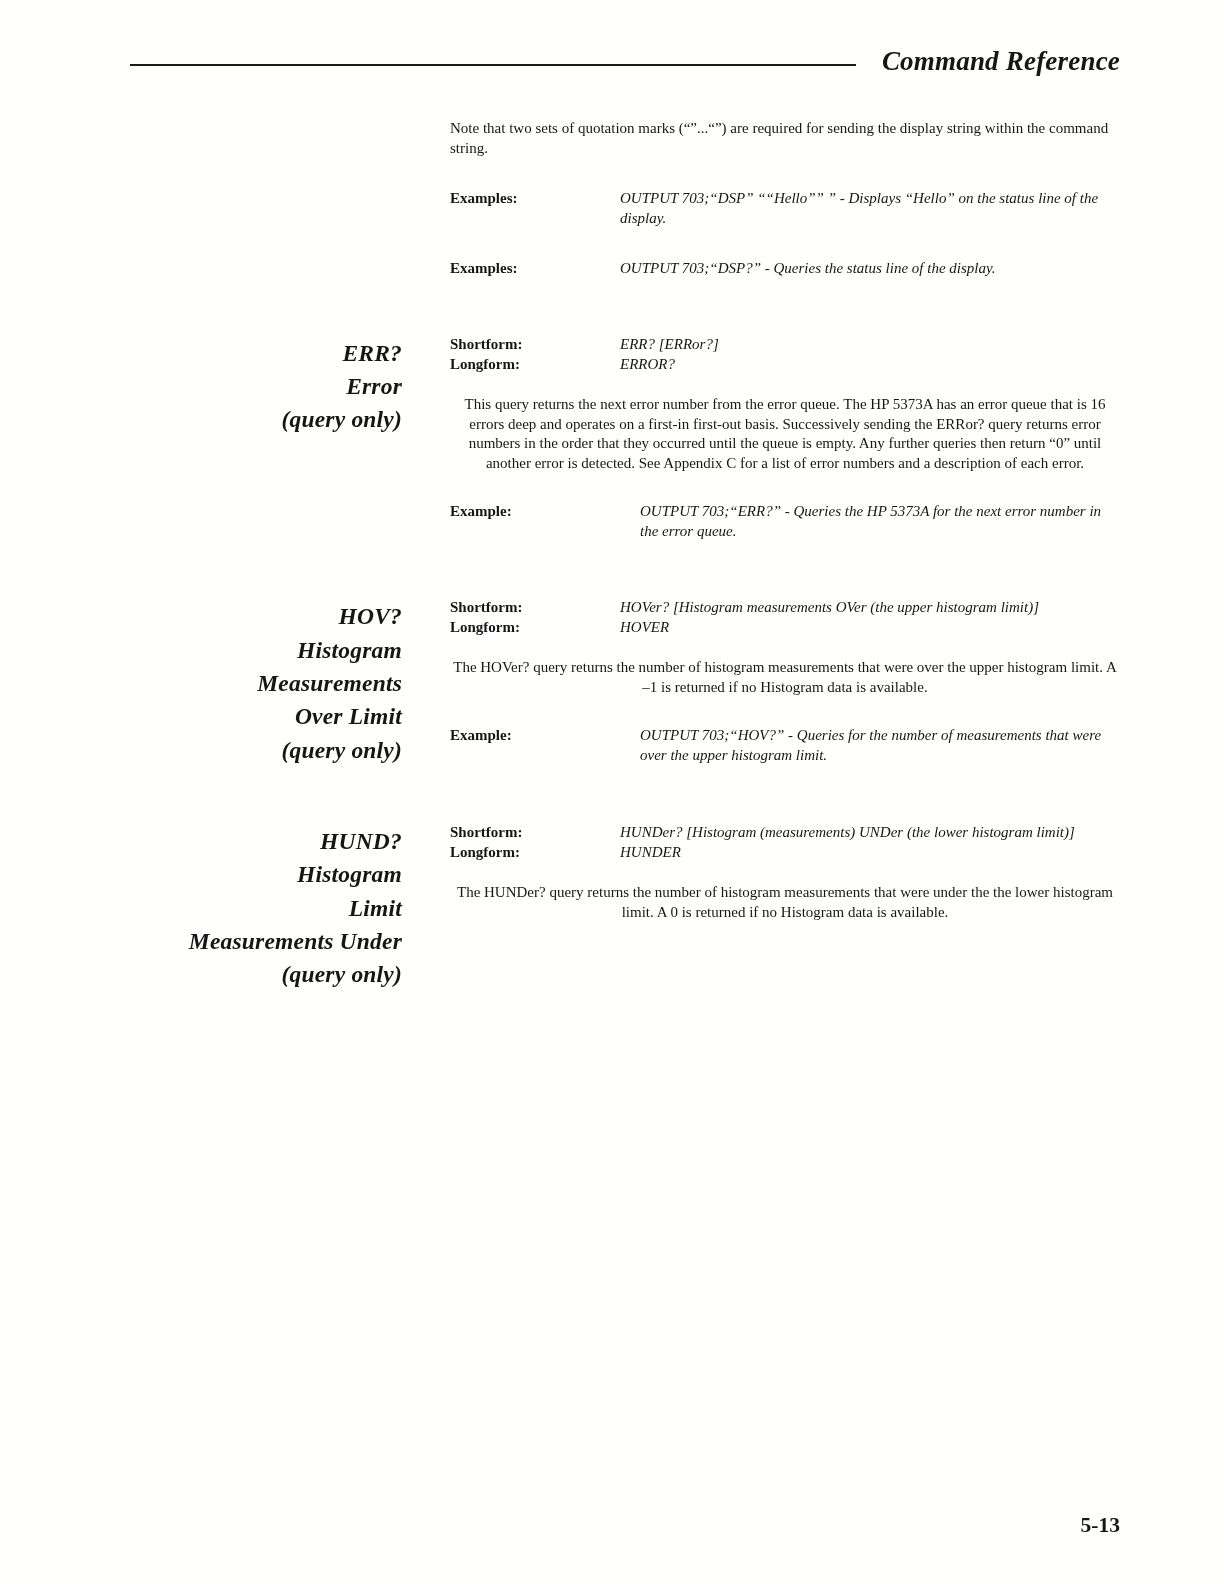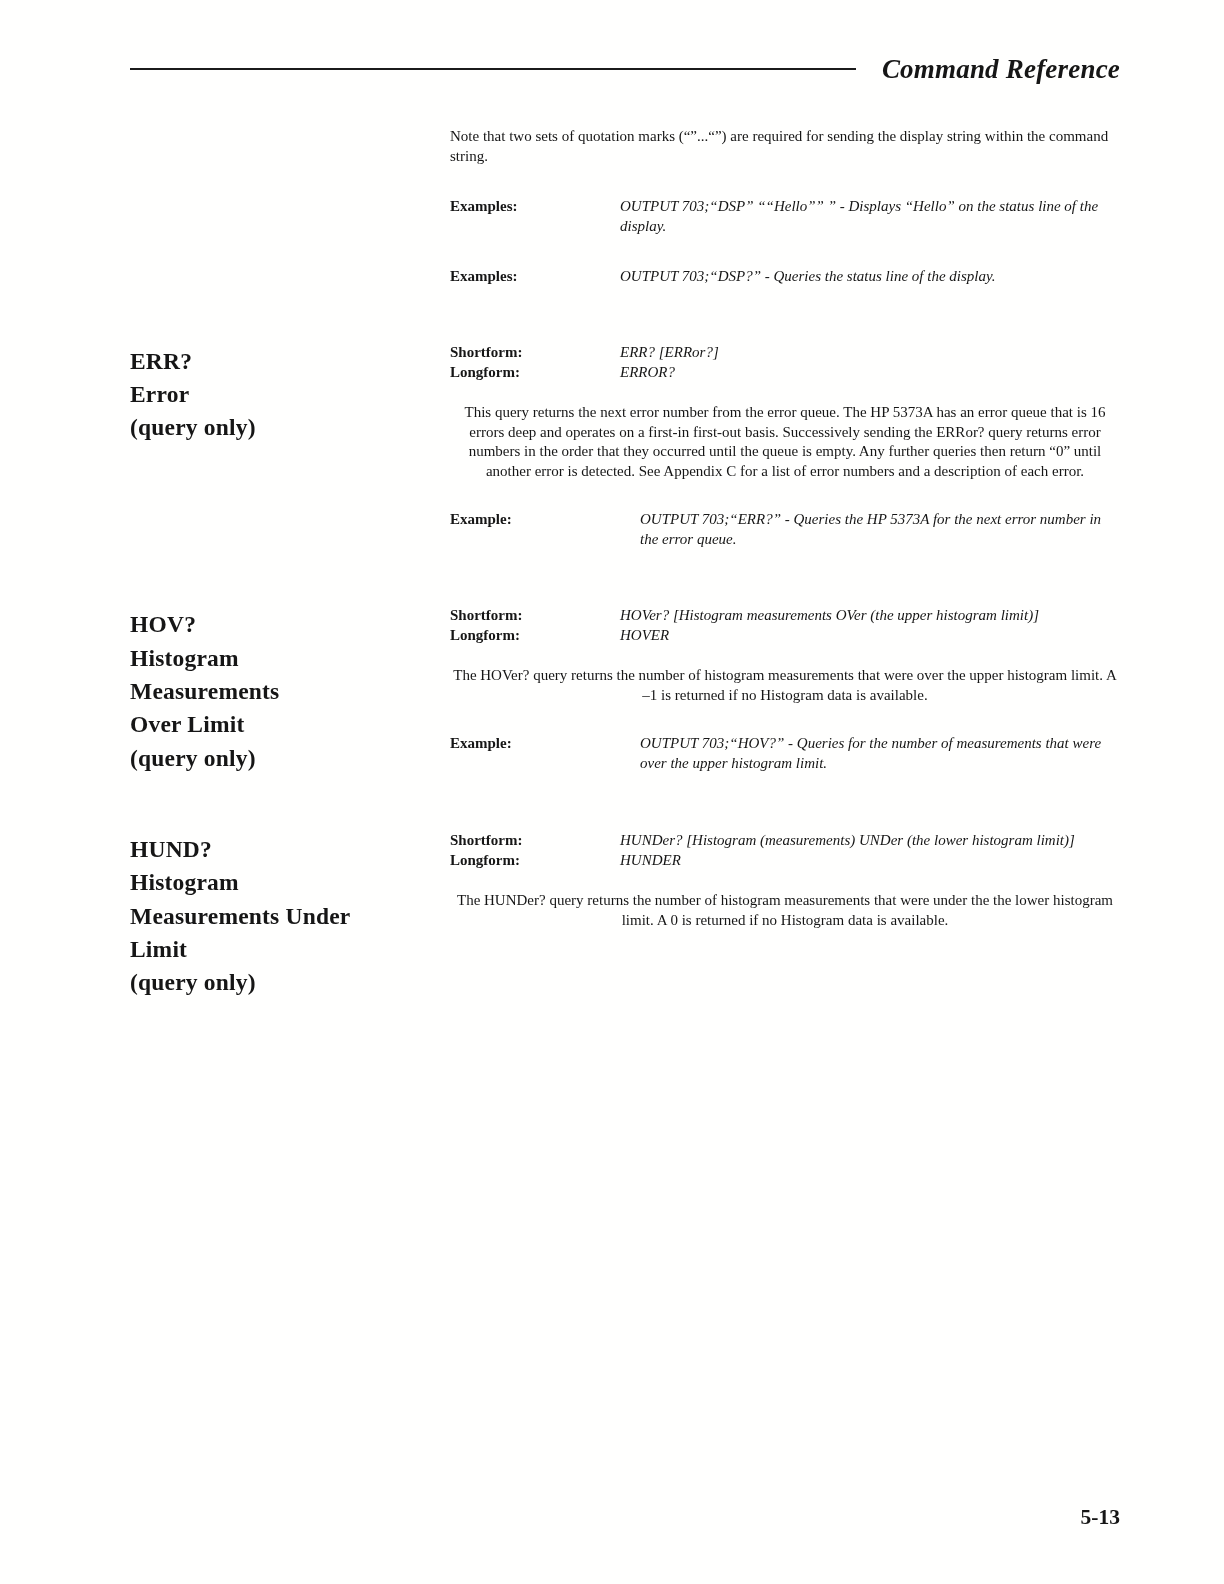--- a/index.html
+++ b/index.html
@@ -14,36 +14,36 @@
   .page {
     position:relative;
     width:1224px; height:1584px;
     padding:46px 104px 0 130px;
     background:#fffffe;
   }
   .page-header { display:flex; align-items:center; gap:26px; margin-bottom:42px; }
   .rule { flex:1; height:2px; background:#1b1b1b; margin-top:6px; }
   .header-title {
     font-size:27px; font-style:italic; font-weight:bold;
-    white-space:nowrap; letter-spacing:0.2px;margin-top:8px;
+    white-space:nowrap; letter-spacing:0.2px;
   }
   .row { display:flex; align-items:flex-start; }
   .section { margin-top:56px; }
-  .side { flex:0 0 272px; width:272px; text-align:left; padding-top:2px; }
+  .side { flex:0 0 272px; width:272px; text-align:right; padding-top:2px;font-style:italic; }
   .content { margin-left:48px; flex:0 0 670px; width:670px; font-size:15px; line-height:1.33; }
   .heading-line { font-size:23.5px; font-weight:bold; line-height:1.42; letter-spacing:0.2px; }
   .def-row { display:flex; align-items:flex-start; }
   .def-label { flex:0 0 170px; width:170px; font-weight:bold; }
   .def-value { flex:1;font-style:italic; }
   .body-text { margin-top:20px;text-align:center; }
   .example-row { margin-top:28px;gap:20px; }
   .intro-example { margin-top:30px; }
   .intro-note { margin-top:0; }
   .footer {
-    position:absolute; right:104px; bottom:54px;
+    position:absolute; right:104px; bottom:46px;
     font-size:21.5px; font-weight:bold;margin-left:35px;
   }
 </style>
 </head>
 <body>
 
 <div class="page">
 
   <div class="page-header">
     <span class="rule"></span>
@@ -110,22 +110,22 @@
         <span class="def-label">Example:</span>
         <span class="def-value">OUTPUT 703;“HOV?” - Queries for the number of measurements that were over the upper histogram limit.</span>
       </div>
     </div>
   </div>
 
   <div class="row section">
     <div class="side">
       <div class="heading-line">HUND?</div>
       <div class="heading-line">Histogram</div>
+      <div class="heading-line">Limit</div>
       <div class="heading-line">Measurements Under</div>
-      <div class="heading-line">Limit</div>
       <div class="heading-line">(query only)</div>
     </div>
     <div class="content">
       <div class="def-row">
         <span class="def-label">Shortform:</span>
         <span class="def-value">HUNDer? [Histogram (measurements) UNDer (the lower histogram limit)]</span>
       </div>
       <div class="def-row">
         <span class="def-label">Longform:</span>
         <span class="def-value">HUNDER</span>

